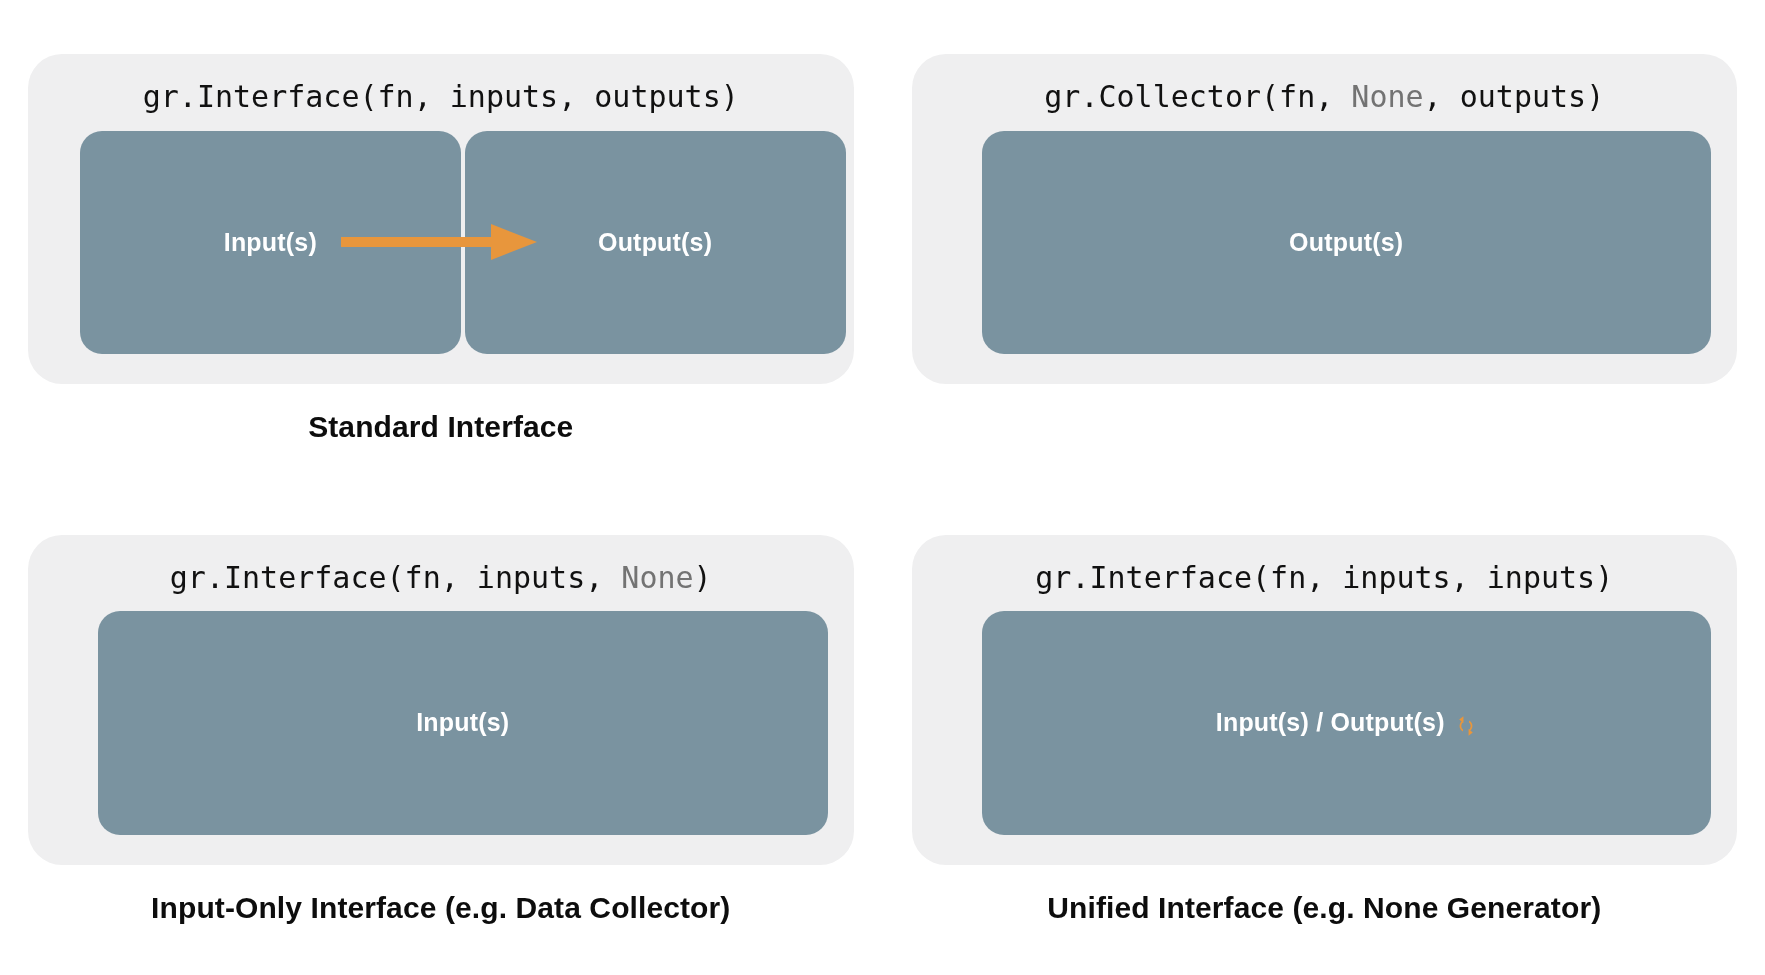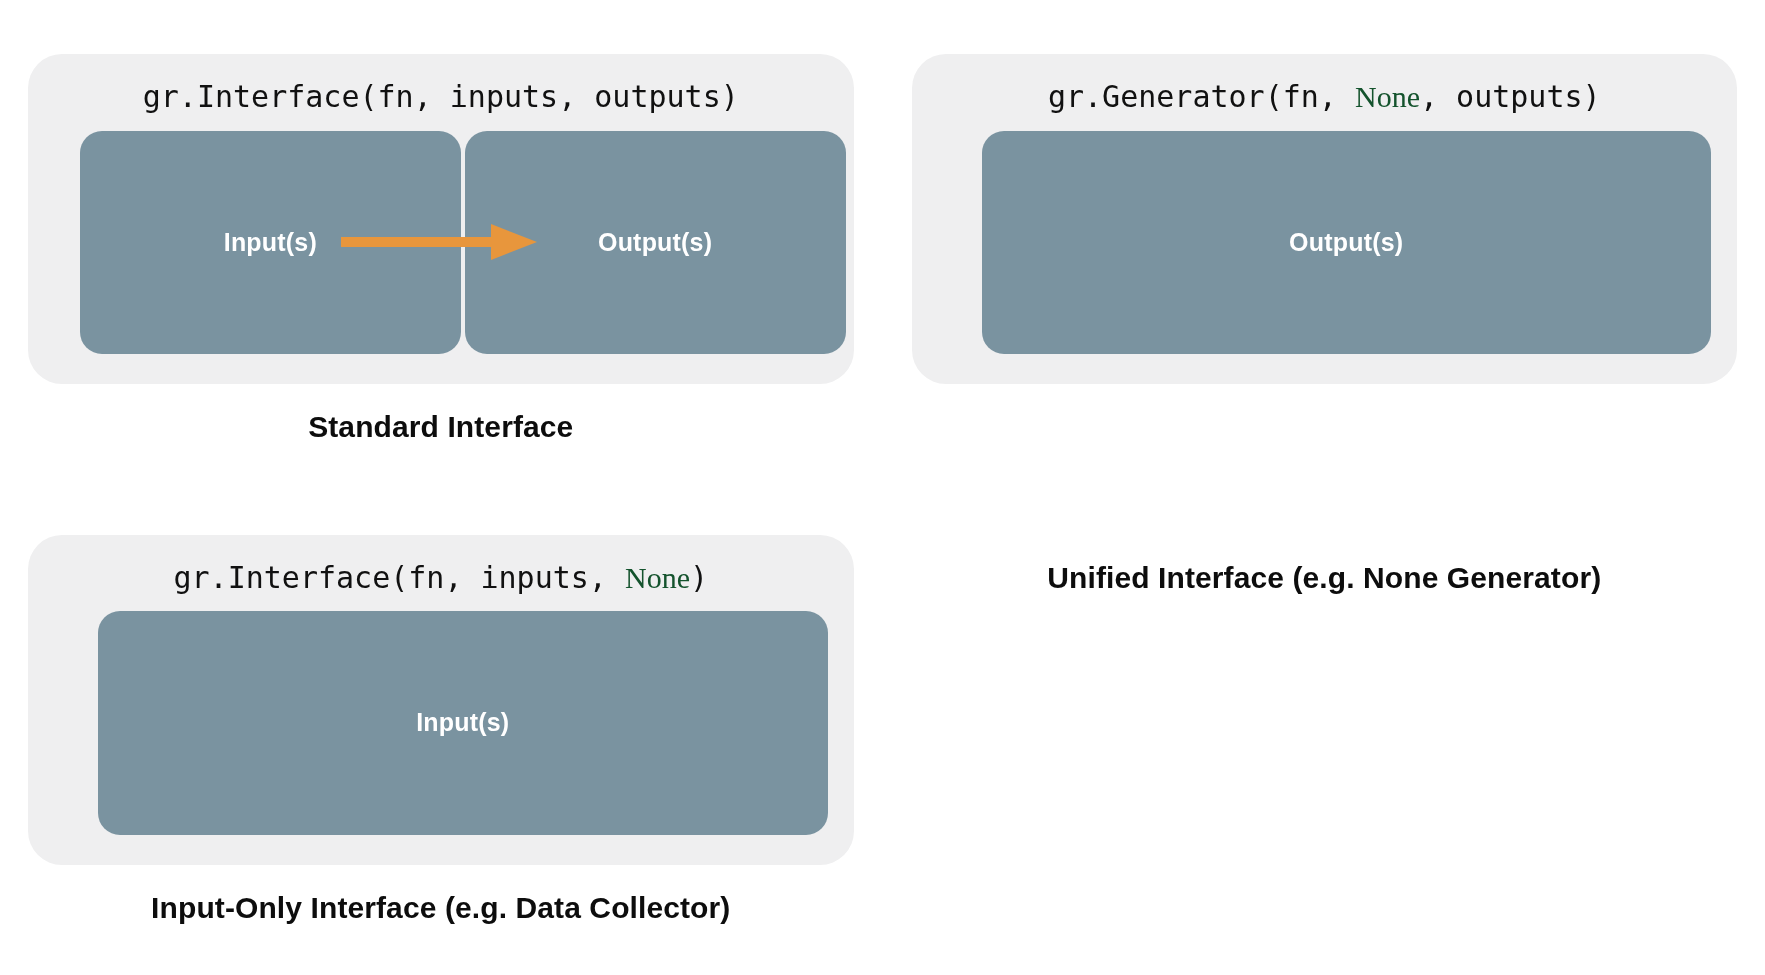--- a/index.html
+++ b/index.html
@@ -53,22 +53,21 @@
   .code {
     font-family: "DejaVu Sans Mono", "Liberation Mono", monospace;
     font-size: 30px;
     letter-spacing: 0px;
     color: #111111;
     white-space: pre;
     margin-bottom: 16px;
     line-height: 1.15;
   }
   .code .none {
-    color: #14532d;
-    font-family: Liberation Serif, serif;
+    color: #737373;
   }
 
   .boxrow {
     position: relative;
     display: flex;
     flex-direction: row;
     gap: 4px;
     width: 100%;
     flex: 1 1 auto;
     padding-left: 44px;
@@ -144,21 +143,21 @@
           <rect x="0" y="15" width="160" height="10" fill="#e8963c"></rect>
           <polygon points="150,2 196,20 150,38" fill="#e8963c"></polygon>
         </svg>
       </div>
     </div>
     <div class="caption">Standard Interface</div>
   </div>
 
   <div class="panel row1">
     <div class="card">
-      <div class="code"><span>gr.Generator(fn, </span><span class="none">None</span><span>, outputs)</span></div>
+      <div class="code"><span>gr.Collector(fn, </span><span class="none">None</span><span>, outputs)</span></div>
       <div class="boxrow">
         <div class="box inset">
           <span class="box-label">Output(s)</span>
         </div>
       </div>
     </div>
   </div>
 
   <div class="panel row2">
     <div class="card">
@@ -166,16 +165,30 @@
       <div class="boxrow">
         <div class="box inset">
           <span class="box-label">Input(s)</span>
         </div>
       </div>
     </div>
     <div class="caption">Input-Only Interface (e.g. Data Collector)</div>
   </div>
 
   <div class="panel row2">
+    <div class="card">
+      <div class="code"><span>gr.Interface(fn, inputs, inputs)</span></div>
+      <div class="boxrow">
+        <div class="box inset">
+          <span class="box-label">
+              <span>Input(s) / Output(s)</span>
+              <span class="cycle-icon"><svg viewBox="0 0 24 24" width="22" height="22" xmlns="http://www.w3.org/2000/svg">
+                  <path d="M9.2 4.6 L9.2 1.4 L4.6 5.0 L9.2 8.6 L9.2 6.0 C6.6 6.8 5.0 9.2 5.0 12 C5.0 14.6 6.5 16.9 8.7 18.0 L8.7 15.7 C7.6 14.9 6.9 13.5 6.9 12 C6.9 10.0 8.0 8.3 9.2 7.6 Z" fill="#e8963c"></path>
+                  <path d="M14.8 19.4 L14.8 22.6 L19.4 19.0 L14.8 15.4 L14.8 18.0 C17.4 17.2 19.0 14.8 19.0 12 C19.0 9.4 17.5 7.1 15.3 6.0 L15.3 8.3 C16.4 9.1 17.1 10.5 17.1 12 C17.1 14.0 16.0 15.7 14.8 16.4 Z" fill="#e8963c"></path>
+                </svg></span>
+            </span>
+        </div>
+      </div>
+    </div>
     <div class="caption">Unified Interface (e.g. None Generator)</div>
   </div>
 
 </div>
 
 </body></html>

